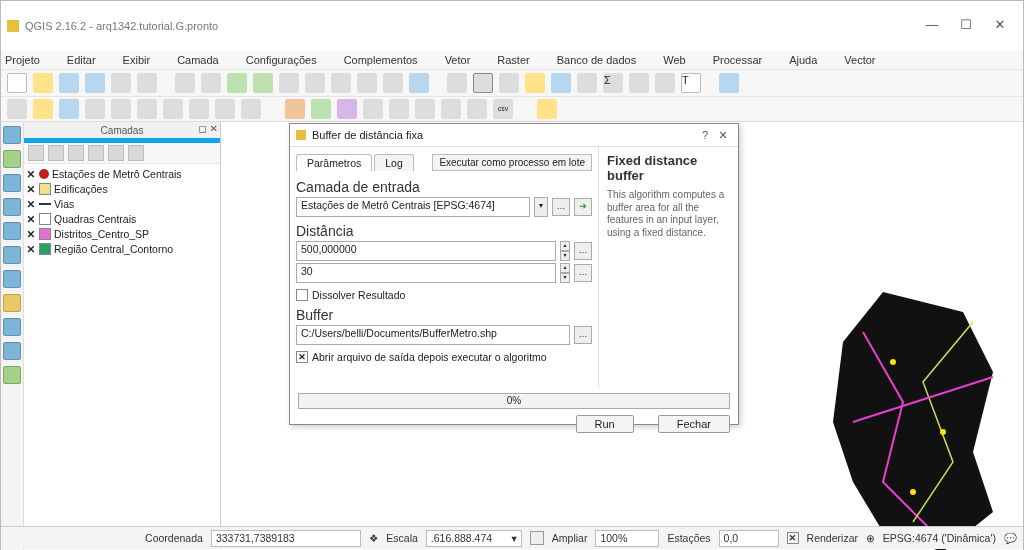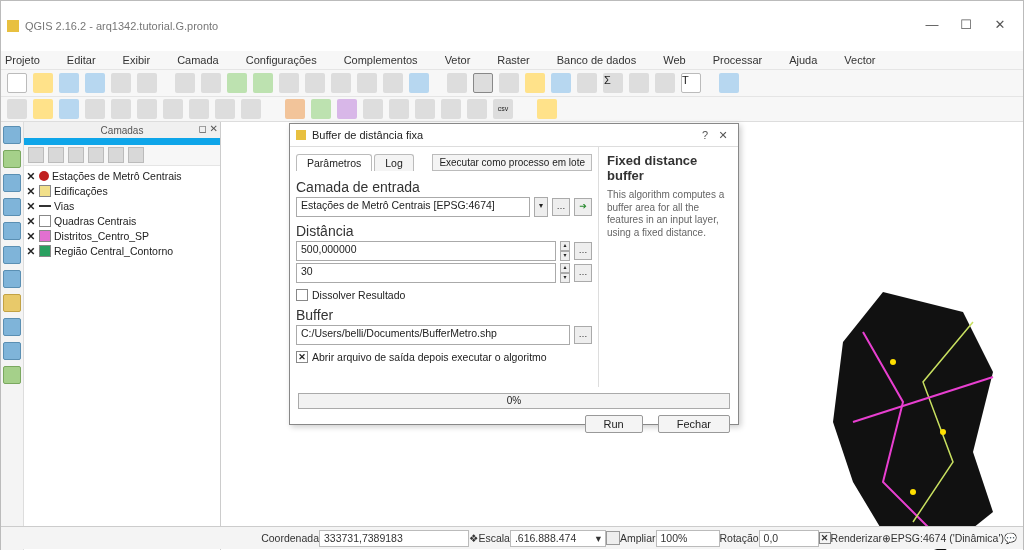--- a/index.html
+++ b/index.html
@@ -17,21 +17,21 @@
 .tbtn.b{background:#b7d7f0}
 .tbtn.g{background:#bde2b0}
 .tbtn.o{background:#f2c49a}
 .tbtn.p{background:#d8b7e8}
 .content{display:flex;height:440px}
 .leftbar{width:22px;background:#f4f4f4;border-right:1px solid #ddd;display:flex;flex-direction:column;gap:6px;padding-top:4px;align-items:center}
 .leftbar .lbtn{width:16px;height:16px;background:#7fb4d9;border:1px solid #5a8fb3;border-radius:2px}
 .leftbar .lbtn.g{background:#a5d08a;border-color:#7aa85f}
 .leftbar .lbtn.y{background:#e8c96a;border-color:#c2a245}
 .layers{width:196px;background:#fff;border-right:1px solid #ccc;display:flex;flex-direction:column}
-.layers .paneltitle{height:16px;background:#f0f0f0;border-bottom:7px solid #0ea5e9;text-align:center;font-size:10px;color:#555;display:flex;align-items:center;justify-content:center;position:relative}
+.layers .paneltitle{height:16px;background:#f0f0f0;border-bottom:5px solid #0ea5e9;text-align:center;font-size:10px;color:#555;display:flex;align-items:center;justify-content:center;position:relative}
 .layers .paneltitle .pclose{position:absolute;right:2px;top:1px;font-size:10px;color:#555}
 .layers .ltoolbar{height:20px;background:#f7f7f7;border-bottom:1px solid #e5e5e5;display:flex;align-items:center;gap:4px;padding:0 4px}
 .layers .ltoolbar .li{width:14px;height:14px;background:#d8d8d8;border:1px solid #bbb}
 .layerlist{padding:2px 2px;font-size:10.5px}
 .layerrow{display:flex;align-items:center;gap:3px;height:15px}
 .layerrow .x{font-weight:bold;width:10px;text-align:center}
 .layerrow .dot{width:10px;height:10px;border-radius:50%}
 .layerrow .sq{width:10px;height:10px}
 .layerrow .lname{white-space:nowrap}
 .bold{font-weight:normal}
@@ -55,23 +55,23 @@
 .formrow .dd{width:12px;height:18px;border:1px solid #aaa;background:#eee;text-align:center;font-size:8px;line-height:16px}
 .formrow .sq{width:16px;height:16px;border:1px solid #aaa;background:#eee;text-align:center;font-size:9px;line-height:14px}
 .formrow .spin{width:10px;display:flex;flex-direction:column}
 .formrow .spin div{height:8px;border:1px solid #aaa;background:#eee;font-size:6px;text-align:center;line-height:6px}
 .chk{display:flex;align-items:center;gap:4px;margin-top:6px;font-size:10.5px}
 .chk .box{width:10px;height:10px;border:1px solid #888;background:#fff;display:inline-block}
 .chk .xmark{width:10px;height:10px;border:1px solid #888;background:#fff;display:inline-flex;align-items:center;justify-content:center;font-size:9px;font-weight:bold}
 .helpTitle{font-size:13px;font-weight:bold;color:#333;margin-bottom:6px}
 .helpText{font-size:10px;color:#666;line-height:1.25}
 .dprogress{margin:6px 8px 0 8px;height:14px;border:1px solid #aaa;background:#f2f2f2;position:relative;text-align:center;font-size:10px;line-height:13px}
-.dbuttons{display:flex;justify-content:flex-end;gap:15px;padding:6px 8px 0 0}
+.dbuttons{display:flex;justify-content:flex-end;gap:24px;padding:6px 8px 0 0}
 .dbuttons .btn{border:1px solid #999;background:#f4f4f4;padding:2px 18px;font-size:11px;border-radius:2px}
-.statusbar{position:absolute;bottom:0;left:0;right:0;height:22px;background:#f4f4f4;border-top:1px solid #ccc;display:flex;align-items:center;font-size:10.5px;color:#333;padding:0 6px;}
+.statusbar{position:absolute;bottom:0;left:0;right:0;height:22px;background:#f4f4f4;border-top:1px solid #ccc;display:flex;align-items:center;font-size:10.5px;color:#333;padding:0 6px;gap:8px}
 .statusbar .field{border:1px solid #bbb;background:#fff;height:15px;padding:0 4px;display:inline-flex;align-items:center}
 .statusbar .lock{width:12px;height:12px;border:1px solid #999;background:#eee}
 .statusbar .spacer2{flex:1}
 svg{display:block}
 </style>
 </head>
 <body>
 
 <div class="window">
 
@@ -315,21 +315,21 @@
     <span>❖</span>
     <span>Escala</span>
     <span class="field" style="width:86px">
         <span>.</span>
         <span>616.888.474</span>
         <span style="margin-left:auto">▾</span>
       </span>
     <span class="lock"></span>
     <span>Ampliar</span>
     <span class="field" style="width:54px">100%</span>
-    <span>Rotação</span>
+    <span>Estações</span>
     <span class="field" style="width:50px">0,0</span>
     <span class="xmark" style="width:10px;height:10px;border:1px solid #888;display:inline-flex;align-items:center;justify-content:center;font-size:9px;font-weight:bold">✕</span>
     <span>Renderizar</span>
     <span>⊕</span>
     <span>EPSG:4674 ('Dinâmica')</span>
     <span>💬</span>
   </div>
 
 </div>
 

